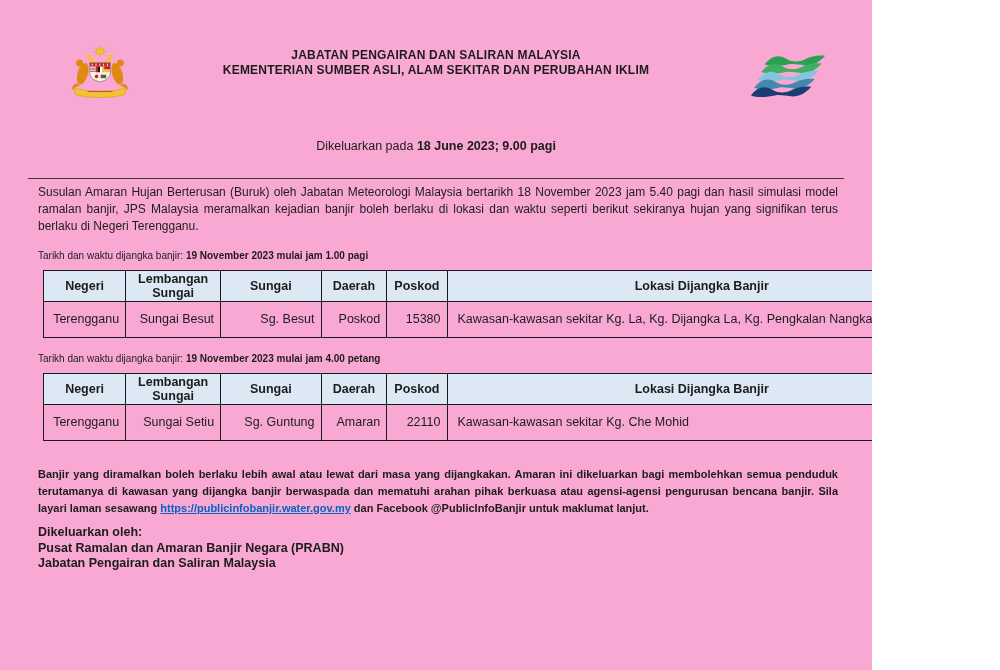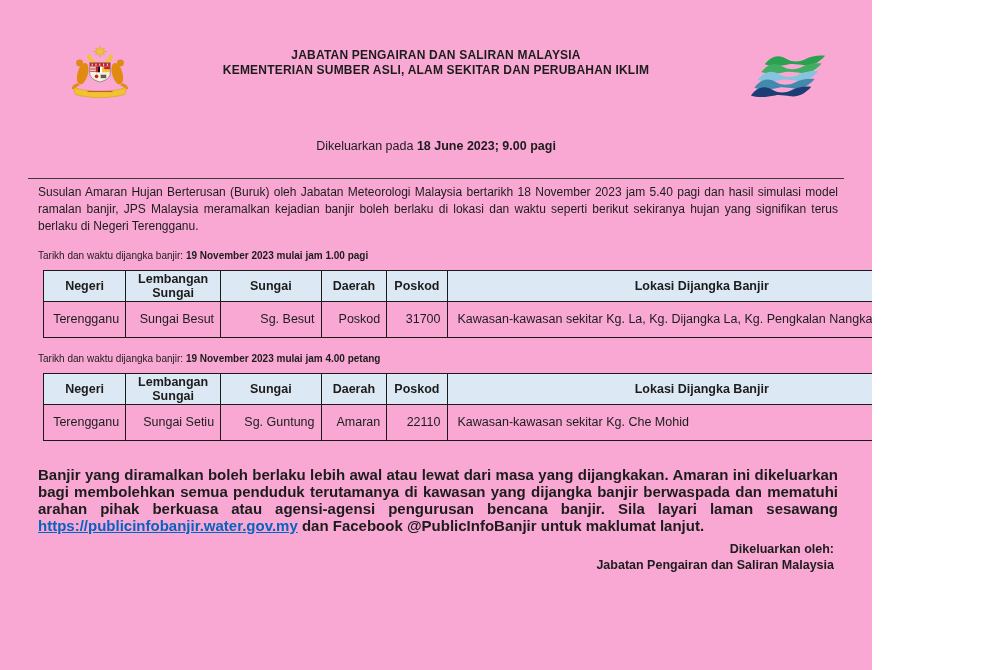--- a/index.html
+++ b/index.html
@@ -81,38 +81,38 @@
   col.c-negeri { width: 9%; }
   col.c-lembangan { width: 10.4%; }
   col.c-sungai { width: 11%; }
   col.c-daerah { width: 7.2%; }
   col.c-poskod { width: 6.6%; }
   col.c-lokasi { width: 55.8%; }
 
   
   .advisory {
     margin: 25px 34px 0 38px;
-    font-size: 15px;
+    font-size: 11px;
     line-height: 17px;
     font-weight: bold;
     text-align: justify;
   }
   .advisory a {
     color: #0563c1;
     text-decoration: underline;
     font-weight: bold;
   }
 
   
   .issuer {
     margin: 8px 38px 0 38px;
     font-size: 12.5px;
     line-height: 15.5px;
   }
-  .issuer .b { font-weight: bold; text-align: right; }
+  .issuer .b { font-weight: bold; }
   .issuer .ref { font-style: italic; font-weight: normal; }
 </style>
 </head>
 <body>
 
 <div class="page">
 
   <div class="header-row">
     <div class="logo-left">
       <svg width="90" height="60" viewBox="0 0 130 85">
@@ -211,21 +211,21 @@
         <th>Poskod</th>
         <th>Lokasi Dijangka Banjir</th>
       </tr>
     </thead>
     <tbody>
       <tr>
         <td>Terengganu</td>
         <td>Sungai Besut</td>
         <td>Sg. Besut</td>
         <td>Poskod</td>
-        <td>31700</td>
+        <td>15380</td>
         <td class="loc">Kawasan-kawasan sekitar Kg. La, Kg. Dijangka La, Kg. Pengkalan Nangka</td>
       </tr>
     </tbody>
   </table>
 
   <div class="table-caption">
     <span>Tarikh dan waktu dijangka banjir: </span><span class="bold">19 November 2023 mulai jam 4.00 petang</span>
   </div>
 
   <table class="warn-table">
@@ -258,16 +258,17 @@
       </tr>
     </tbody>
   </table>
 
   <p class="advisory">
     <span>Banjir yang diramalkan boleh berlaku lebih awal atau lewat dari masa yang dijangkakan. Amaran ini dikeluarkan bagi membolehkan semua penduduk terutamanya di kawasan yang dijangka banjir berwaspada dan mematuhi arahan pihak berkuasa atau agensi-agensi pengurusan bencana banjir. Sila layari laman sesawang </span><a href="#">https://publicinfobanjir.water.gov.my</a><span> dan Facebook @PublicInfoBanjir untuk maklumat lanjut.</span>
   </p>
 
   <div class="issuer">
     <div class="b">Dikeluarkan oleh:</div>
+    <div class="b">Pusat Ramalan dan Amaran Banjir Negara (PRABN)</div>
     <div class="b">Jabatan Pengairan dan Saliran Malaysia</div>
   </div>
 
 </div>
 
 </body></html>

